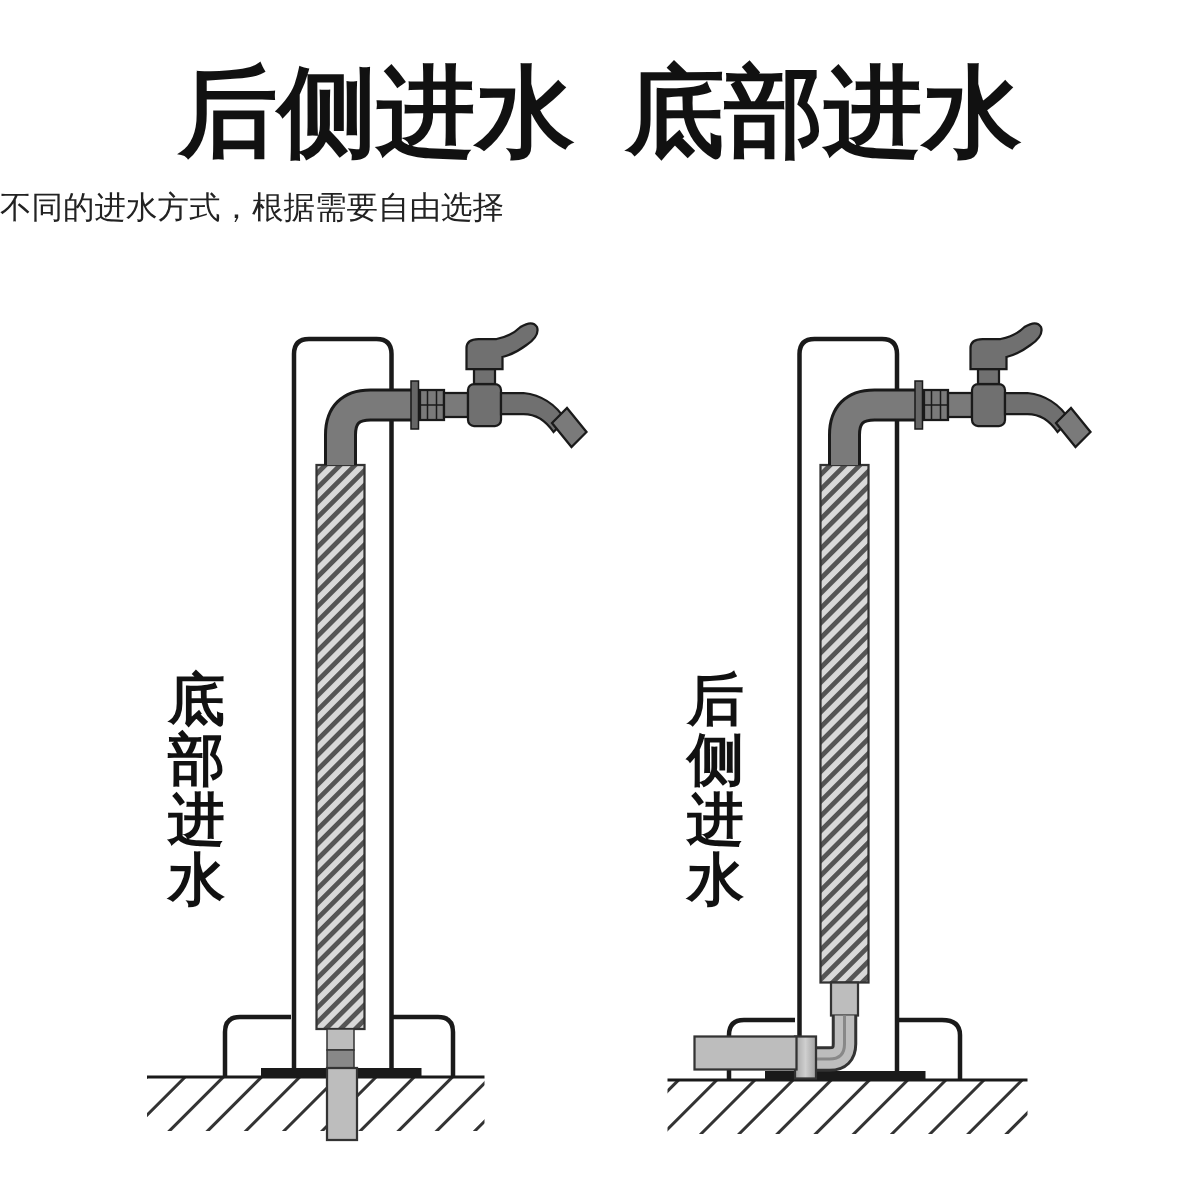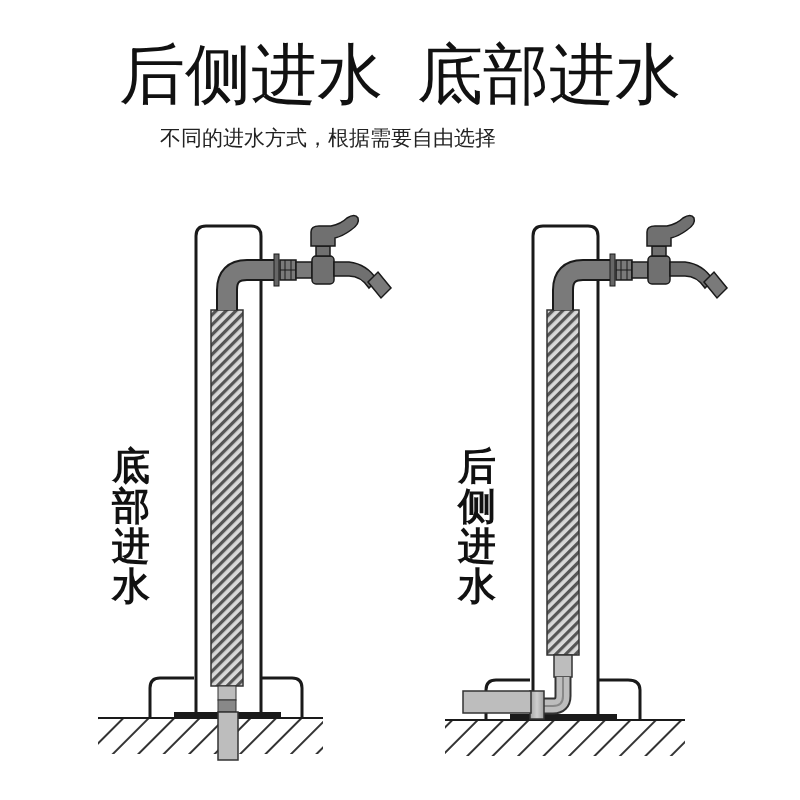--- a/index.html
+++ b/index.html
@@ -1,21 +1,21 @@
 <!DOCTYPE html>
 <html><head>
 <meta charset="utf-8">
 <style>
   html, body { margin: 0; padding: 0; background: #ffffff; }
   body { width: 800px; height: 800px; position: relative; overflow: hidden;
          font-family: "DejaVu Sans", "Liberation Sans", sans-serif; }
   .title { position: absolute; left: 0; top: 42px; width: 800px; text-align: center;
-           font-size: 66px; font-weight: normal; color: #111; letter-spacing: 0px; line-height: 1; }
+           font-size: 66px; font-weight: bold; color: #111; letter-spacing: 0px; line-height: 1; }
   .title .gap { display: inline-block; width: 34px; }
-  .subtitle { position: absolute; left: 0; top: 128px; width: 656px; text-align: center;
+  .subtitle { position: absolute; left: 0; top: 128px; width: 656px; text-align: left;
               font-size: 21px; color: #222; line-height: 1; }
   .vlabel { position: absolute; font-size: 38px; font-weight: bold; color: #111;
             width: 48px; text-align: center; line-height: 40px; }
   .vlabel span { display: block; }
   svg.scene { position: absolute; left: 0; top: 0; }
 </style>
 </head>
 <body>
 
 <div class="title">

